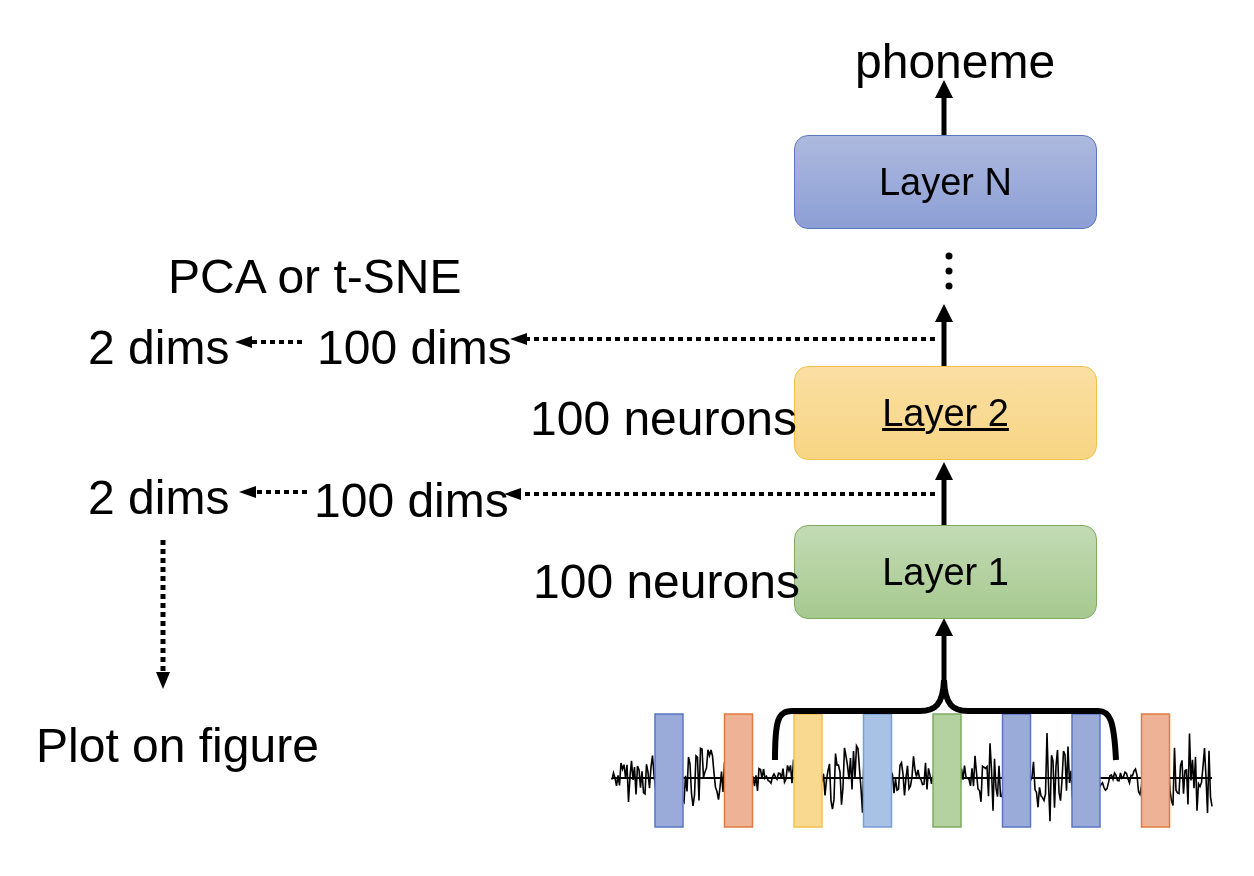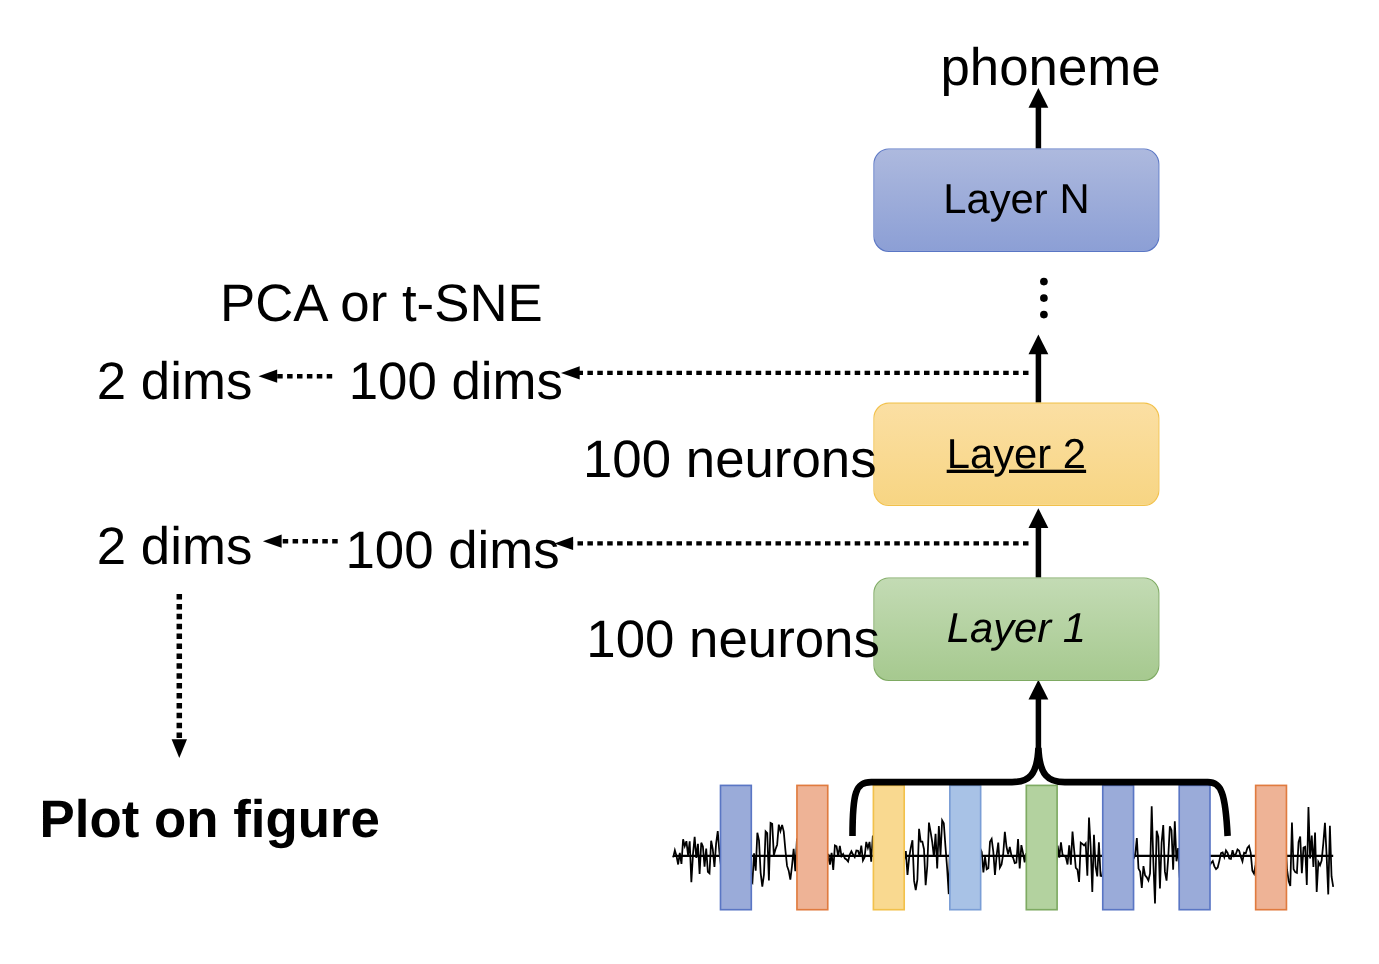--- a/index.html
+++ b/index.html
@@ -1,23 +1,23 @@
 <!DOCTYPE html>
 <html><head>
 <meta charset="utf-8">
 <style>
   html, body { margin: 0; padding: 0; background: #ffffff; }
   body { width: 1254px; height: 876px; position: relative; overflow: hidden;
          font-family: "Liberation Sans", "DejaVu Sans", sans-serif; color: #000; }
   .txt { position: absolute; font-size: 48px; line-height: 1; white-space: nowrap; }
-  .layer { position: absolute; left: 794px; width: 260px; height: 94px; border-radius: 14px;
+  .layer { position: absolute; left: 794px; width: 303px; height: 94px; border-radius: 14px;
            display: flex; align-items: center; justify-content: center; font-size: 38px; box-sizing: border-box; }
   .layer-n { top: 135px; background: linear-gradient(#adb9de, #8c9fd5); border: 1.5px solid #5a76c4; }
   .layer-2 { top: 366px; background: linear-gradient(#fbdfa3, #f7d583); border: 1.5px solid #f2c14b; text-decoration: underline; }
-  .layer-1 { top: 525px; background: linear-gradient(#c3dbb4, #a6c98f); border: 1.5px solid #7eaa62; font-style: italic; }
+  .layer-1 { top: 525px; background: linear-gradient(#c3dbb4, #a6c98f); border: 1.5px solid #7eaa62; }
   svg.overlay { position: absolute; left: 0; top: 0; }
 </style>
 </head>
 <body>
 
 <svg class="overlay" width="1254" height="876">
   <defs>
     <marker id="ah" markerWidth="10" markerHeight="10" refX="5" refY="5" orient="auto" markerUnits="userSpaceOnUse">
       <path d="M0,0 L10,5 L0,10 z" fill="#000"></path>
     </marker>
@@ -74,18 +74,18 @@
 <div class="layer layer-2">
     <span>Layer 2</span>
   </div>
 <div class="layer layer-1">
     <span>Layer 1</span>
   </div>
 
 <div class="txt" style="left:530px; top:395px;">100 neurons</div>
 <div class="txt" style="left:533px; top:558px;">100 neurons</div>
 
-<div class="txt" style="left:168px; top:253px;margin-left:32px;">PCA or t-SNE</div>
+<div class="txt" style="left:168px; top:253px;">PCA or t-SNE</div>
 <div class="txt" style="left:88px; top:324px;">2 dims</div>
 <div class="txt" style="left:317px; top:324px;">100 dims</div>
 <div class="txt" style="left:88px; top:474px;">2 dims</div>
 <div class="txt" style="left:314px; top:477px;">100 dims</div>
-<div class="txt" style="left:36px; top:722px;font-weight:bold;">Plot on figure</div>
+<div class="txt" style="left:36px; top:722px;">Plot on figure</div>
 
 </body></html>

